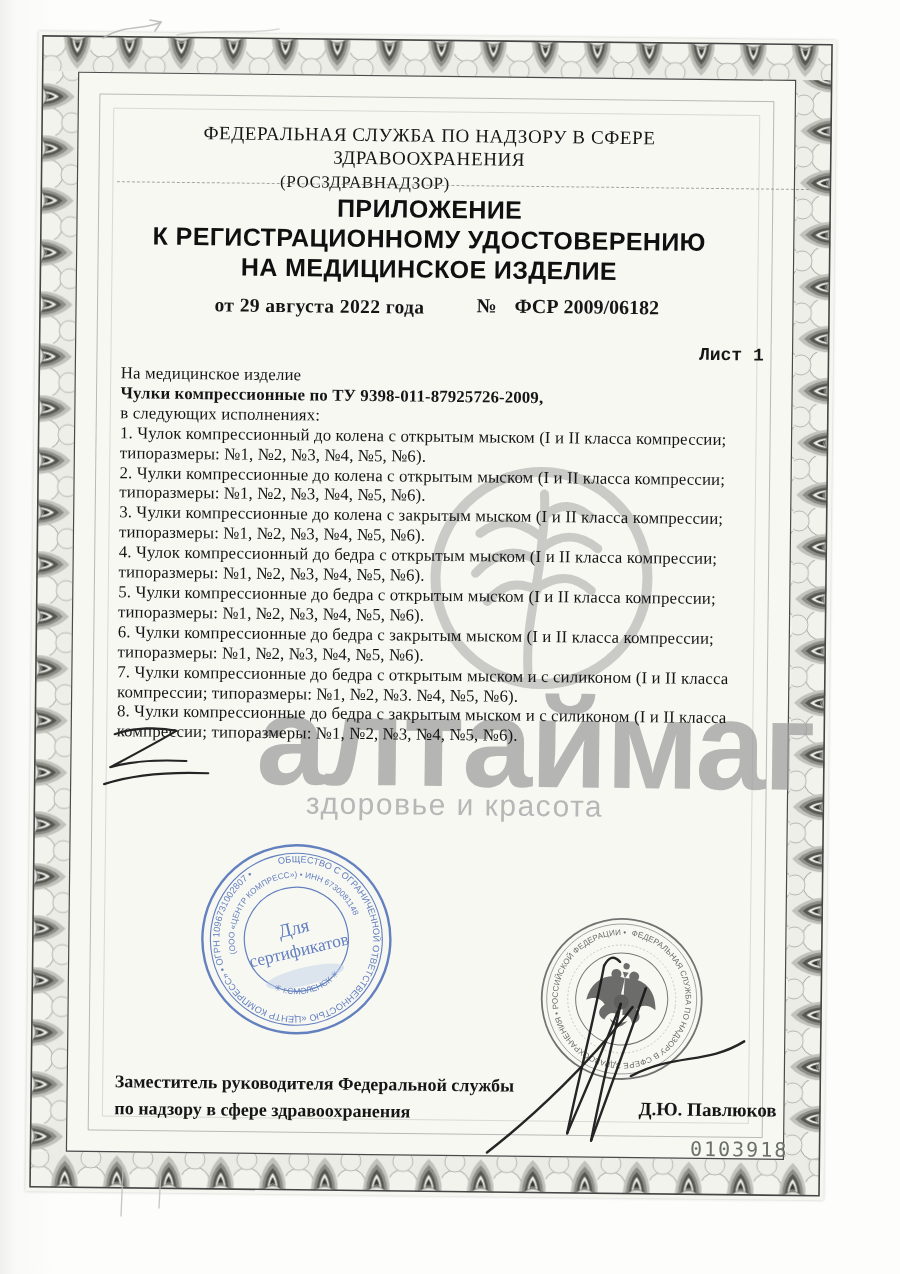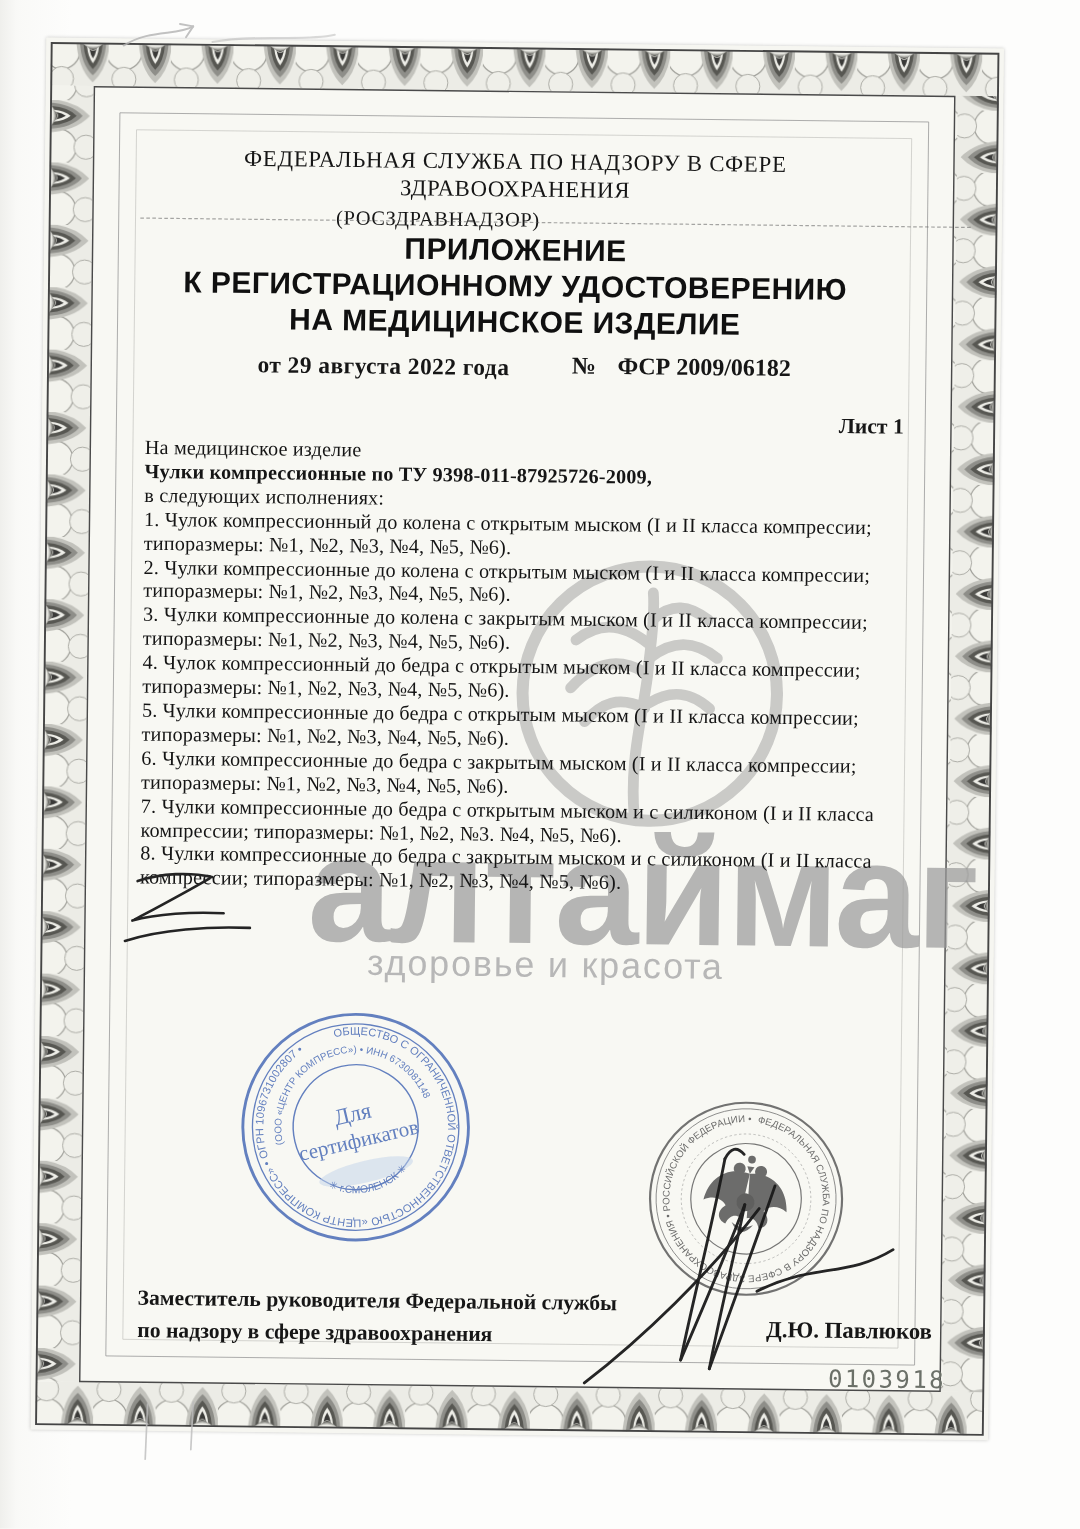--- a/index.html
+++ b/index.html
@@ -22,21 +22,21 @@
   .txt{z-index:2;color:#161616;}
   .agency{left:80px;top:88px;width:624px;text-align:center;font-size:19px;letter-spacing:.6px;line-height:23px;}
   .agency2{position:relative;left:-64px;font-size:17px;margin-top:2px;letter-spacing:.5px;}
   .rule{left:80px;top:149px;width:692px;border-top:1.6px dashed rgba(95,95,95,.55);z-index:2;}
   .title{left:82px;top:158px;width:622px;text-align:center;
          font-family:"Liberation Sans",sans-serif;font-weight:bold;font-size:25px;
          line-height:30px;letter-spacing:.4px;color:#101010;}
   .issue-date{left:179px;top:261px;font-weight:bold;font-size:19.5px;letter-spacing:.4px;}
   .number{left:441px;top:258px;font-weight:bold;font-size:20px;}
   .numv{margin-left:18px;}
-  .sheet-label{left:664px;top:306px;font-weight:bold;font-size:18px;}
+  .sheet-label{left:664px;top:306px;font-weight:bold;font-size:18px;font-family:Liberation Mono, monospace;}
   .body{left:86px;top:331px;width:668px;font-size:16.8px;line-height:19.9px;letter-spacing:.15px;color:#151515;}
   .body p{margin:0;white-space:pre-line;}
   .bold{font-weight:bold;}
   .signer-title{left:88px;top:1036px;font-weight:bold;font-size:18px;line-height:27px;white-space:pre-line;}
   .signer-name{left:612px;top:1060px;font-weight:bold;font-size:19px;}
   .serial{left:664px;top:1098px;font-family:"DejaVu Sans Mono",monospace;font-size:20px;
           letter-spacing:2px;color:#6b7068;z-index:2;}
   .stamp{z-index:3;}
   .ink{z-index:4;}
   .pencil{position:absolute;z-index:5;}

